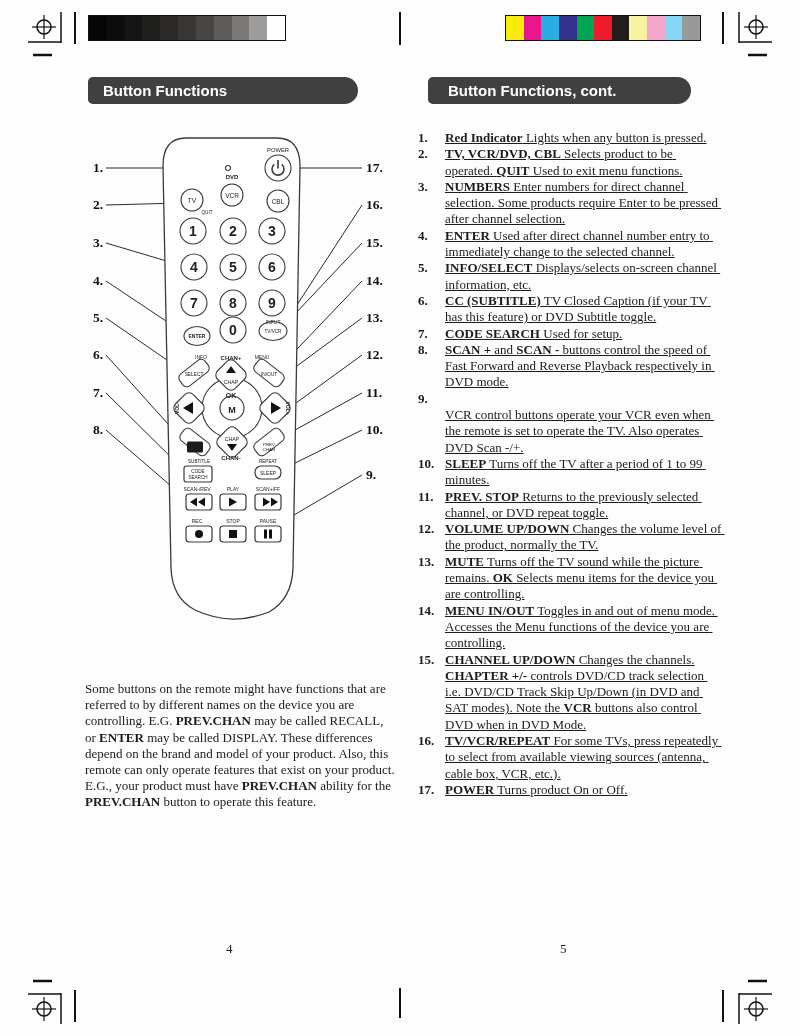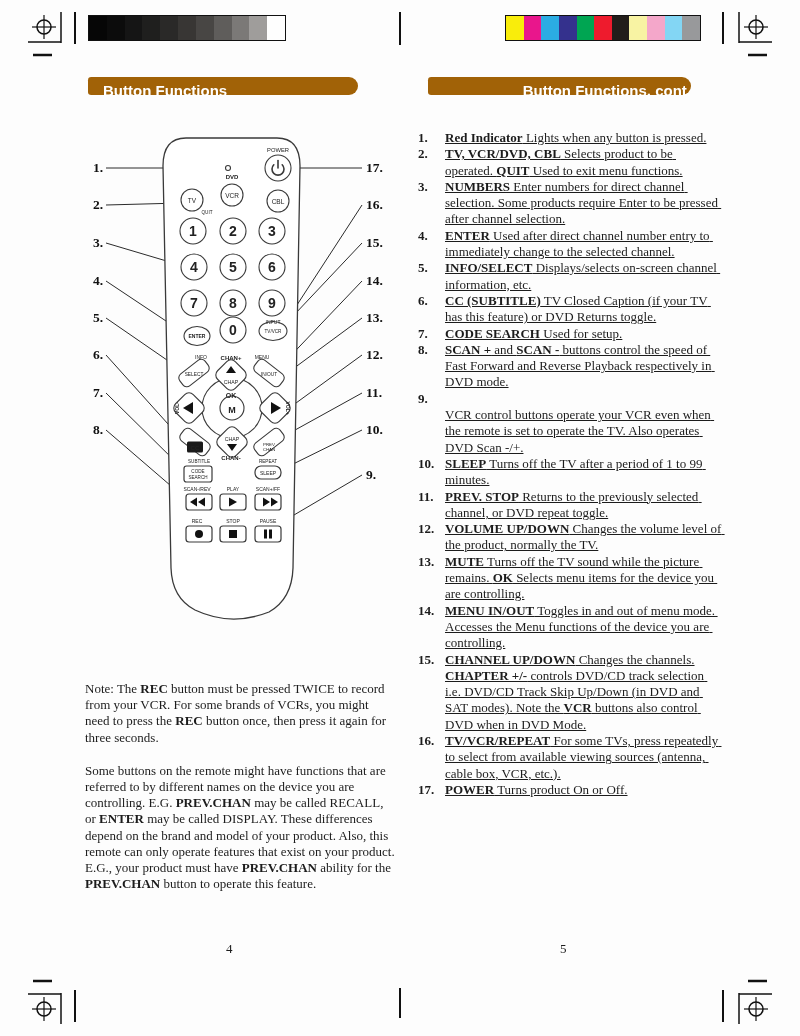--- a/index.html
+++ b/index.html
@@ -12,21 +12,21 @@
   
   .tick{position:absolute;width:2px;background:#111;}
   .cross{position:absolute;width:36px;height:46px;}
   .cross.tr{transform:scaleX(-1);}
   .cross.bl{transform:scaleY(-1);}
   .cross.br{transform:scale(-1,-1);}
   .bar{position:absolute;height:26px;display:flex;border:1.5px solid #111;box-sizing:border-box;}
   .bar > div{flex:1;}
   
   .header-bar{
-    position:absolute;height:18px;background:#a16207;color:#fff;
+    position:absolute;height:27px;background:#404040;color:#fff;
     font-family:"Liberation Sans", sans-serif;font-weight:bold;font-size:15px;line-height:27px;
     border-radius:5px 14px 14px 5px;box-sizing:border-box;
   }
   
   .fn-list{position:absolute;left:418px;top:130px;width:304px;font-size:13px;line-height:16.3px;}
   .fn-item{display:flex;}
   .fn-num{width:27px;flex:none;font-weight:bold;}
   .fn-body{flex:1;white-space:pre-wrap;text-decoration:underline;}
   
   .notes{position:absolute;left:85px;top:681px;width:311px;font-size:13px;line-height:16.2px;}
@@ -79,21 +79,21 @@
 <svg class="cross tr" style="left:736px;top:12px;" viewBox="0 0 36 46">
   <line x1="33" y1="0" x2="33" y2="31" stroke="#111" stroke-width="1.5"></line>
   <line x1="0" y1="30" x2="33" y2="30" stroke="#111" stroke-width="1.5"></line>
   <circle cx="16" cy="15" r="7" fill="none" stroke="#111" stroke-width="1.5"></circle>
   <line x1="16" y1="3" x2="16" y2="27" stroke="#111" stroke-width="1.2"></line>
   <line x1="4" y1="15" x2="28" y2="15" stroke="#111" stroke-width="1.2"></line>
   <line x1="5" y1="43" x2="24" y2="43" stroke="#111" stroke-width="2.5"></line>
 </svg>
 
 <div class="header-bar" style="left:88px;top:77px;width:270px;padding-left:15px;">Button Functions</div>
-<div class="header-bar" style="left:428px;top:77px;width:263px;padding-left:20px;text-align:right;">Button Functions, cont.</div>
+<div class="header-bar" style="left:428px;top:77px;width:263px;padding-left:20px;">Button Functions, cont.</div>
 
 <svg class="abs" style="left:80px;top:118px;" width="320" height="560" viewBox="0 0 320 560">
 
   <g stroke="#2b2b2b" stroke-width="1">
     <line x1="26" y1="50" x2="145" y2="50"></line>
     <line x1="26" y1="87" x2="101" y2="85"></line>
     <line x1="26" y1="125" x2="100" y2="147"></line>
     <line x1="26" y1="163" x2="104" y2="215"></line>
     <line x1="26" y1="200" x2="100" y2="251"></line>
     <line x1="26" y1="237" x2="106" y2="326"></line>
@@ -278,21 +278,21 @@
     <div class="fn-item">
       <span class="fn-num">4.</span>
       <span class="fn-body"><b>ENTER</b><span> Used after direct channel number entry to immediately change to the selected channel.</span></span>
     </div>
     <div class="fn-item">
       <span class="fn-num">5.</span>
       <span class="fn-body"><b>INFO/SELECT</b><span> Displays/selects on-screen channel information, etc.</span></span>
     </div>
     <div class="fn-item">
       <span class="fn-num">6.</span>
-      <span class="fn-body"><b>CC (SUBTITLE)</b><span> TV Closed Caption (if your TV has this feature) or DVD Returns toggle.</span></span>
+      <span class="fn-body"><b>CC (SUBTITLE)</b><span> TV Closed Caption (if your TV has this feature) or DVD Subtitle toggle.</span></span>
     </div>
     <div class="fn-item">
       <span class="fn-num">7.</span>
       <span class="fn-body"><b>CODE SEARCH</b><span> Used for setup.</span></span>
     </div>
     <div class="fn-item">
       <span class="fn-num">8.</span>
       <span class="fn-body"><b>SCAN +</b><span> and </span><b>SCAN -</b><span> buttons control the speed of Fast Forward and Reverse Playback respectively in DVD mode.</span></span>
     </div>
     <div class="fn-item">
@@ -329,21 +329,20 @@
       <span class="fn-num">16.</span>
       <span class="fn-body"><b>TV/VCR/REPEAT</b><span> For some TVs, press repeatedly to select from available viewing sources (antenna, cable box, VCR, etc.).</span></span>
     </div>
     <div class="fn-item">
       <span class="fn-num">17.</span>
       <span class="fn-body"><b>POWER</b><span> Turns product On or Off.</span></span>
     </div>
   </div>
 
 <div class="notes" id="notes">
-    <p><span>Note: The </span><b>REC</b><span> button must be pressed TWICE to record from your VCR. For some brands of VCRs, you might need to press the </span><b>REC</b><span> button once, then press it again for three seconds.</span></p>
     <p><span>Some buttons on the remote might have functions that are referred to by different names on the device you are controlling. E.G. </span><b>PREV.CHAN</b><span> may be called RECALL, or </span><b>ENTER</b><span> may be called DISPLAY. These differences depend on the brand and model of your product. Also, this remote can only operate features that exist on your product. E.G., your product must have </span><b>PREV.CHAN</b><span> ability for the </span><b>PREV.CHAN</b><span> button to operate this feature.</span></p>
   </div>
 
 <div class="pagenum" style="left:226px;top:941px;">4</div>
 <div class="pagenum" style="left:560px;top:941px;">5</div>
 
 <svg class="cross bl" style="left:28px;top:978px;" viewBox="0 0 36 46">
   <line x1="33" y1="0" x2="33" y2="31" stroke="#111" stroke-width="1.5"></line>
   <line x1="0" y1="30" x2="33" y2="30" stroke="#111" stroke-width="1.5"></line>
   <circle cx="16" cy="15" r="7" fill="none" stroke="#111" stroke-width="1.5"></circle>

